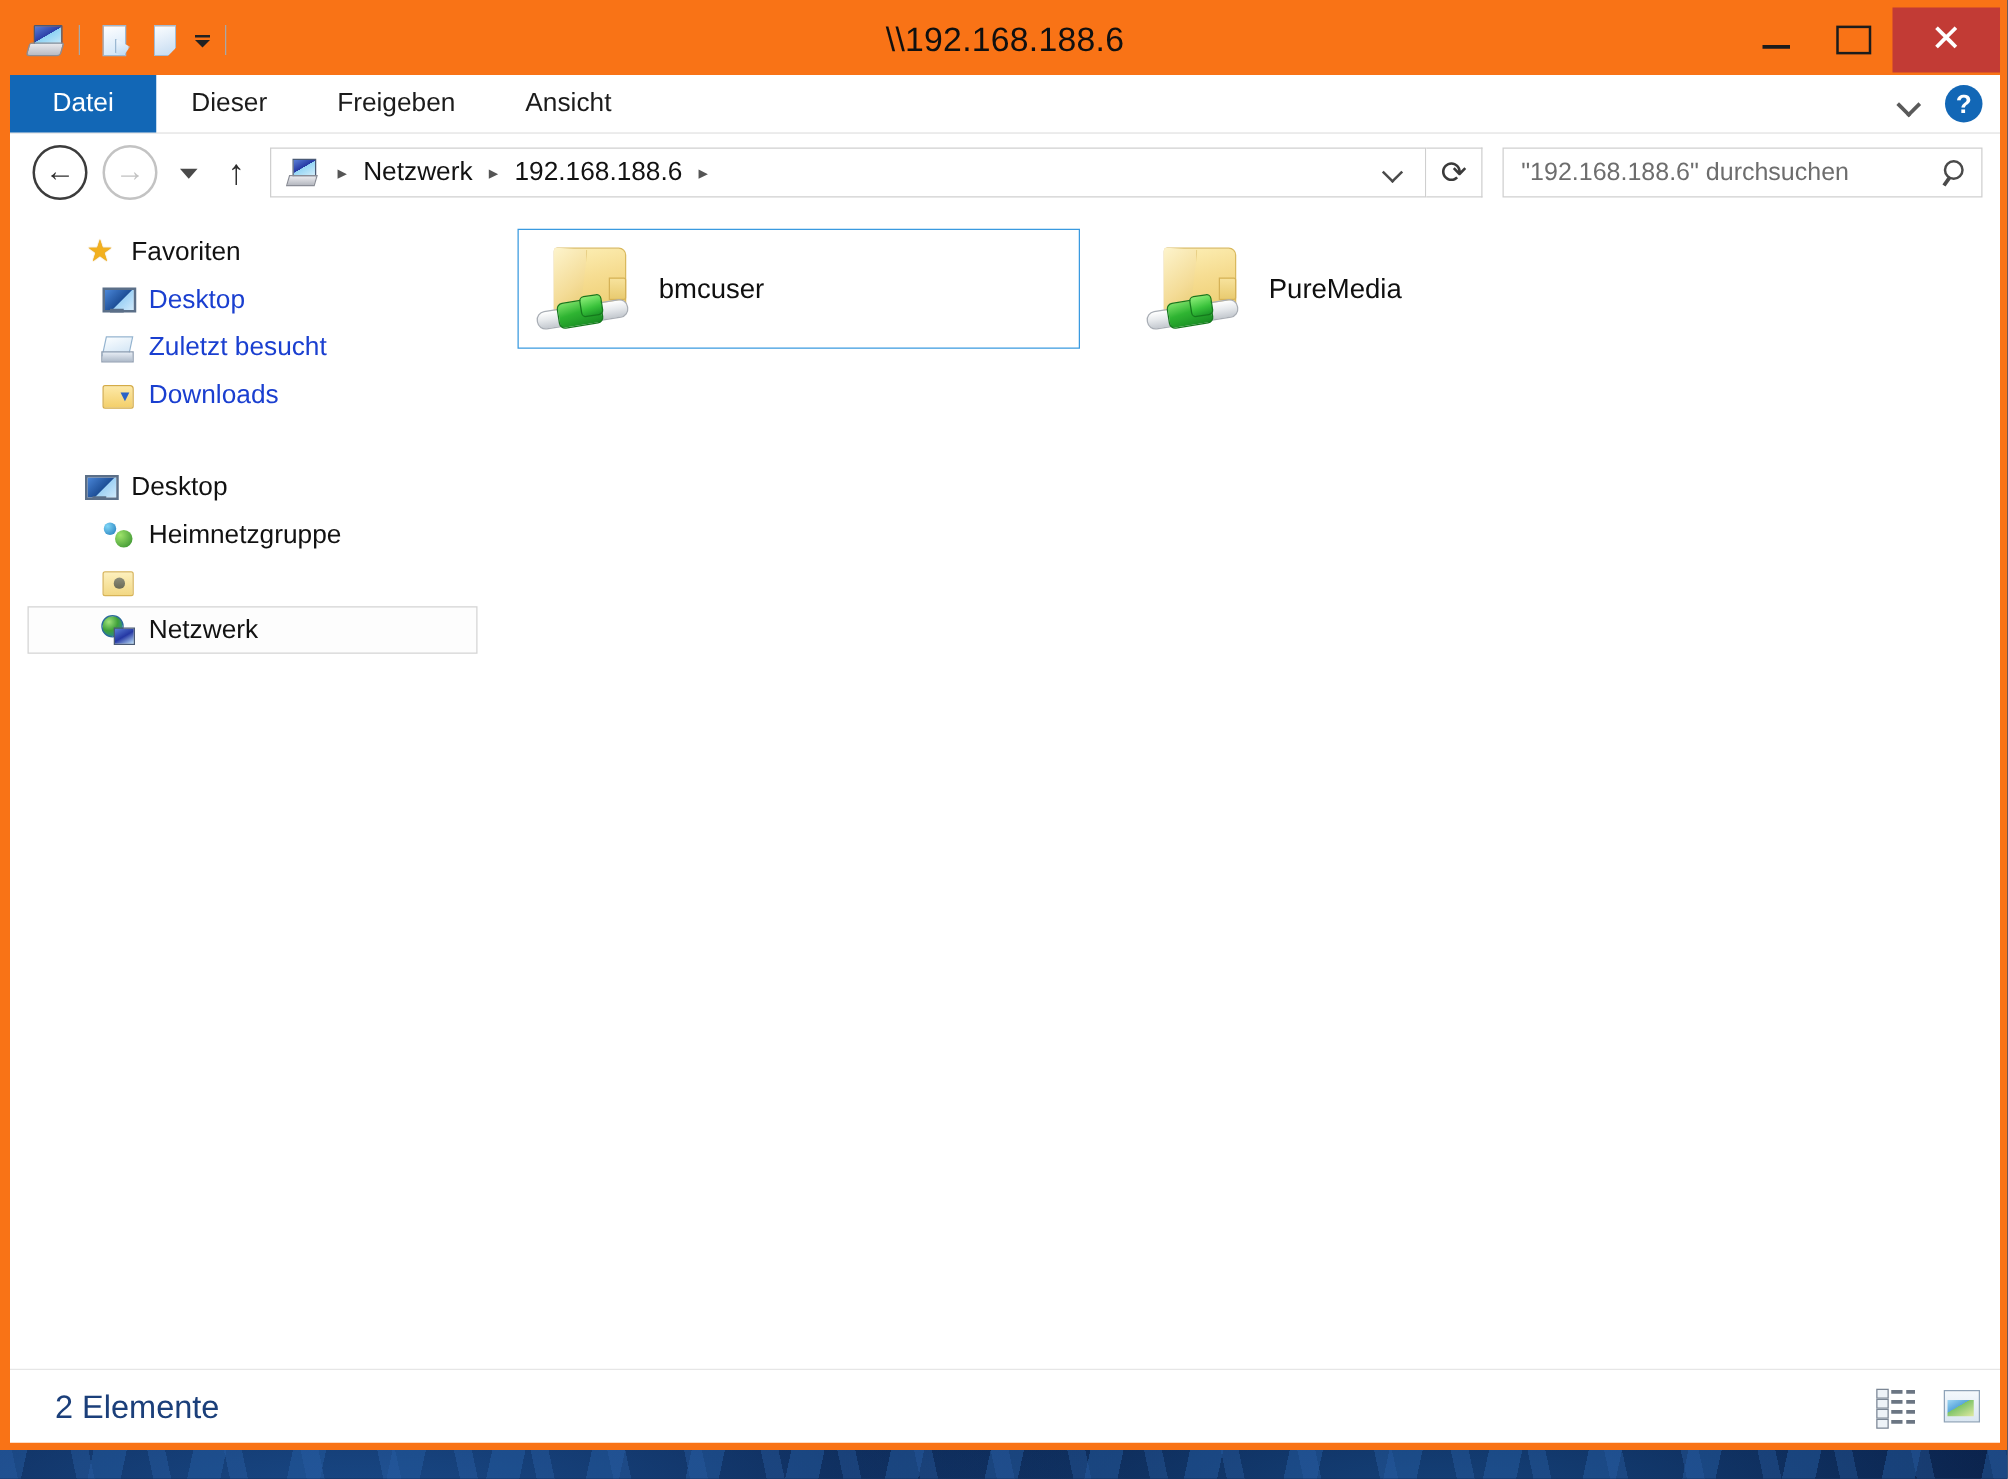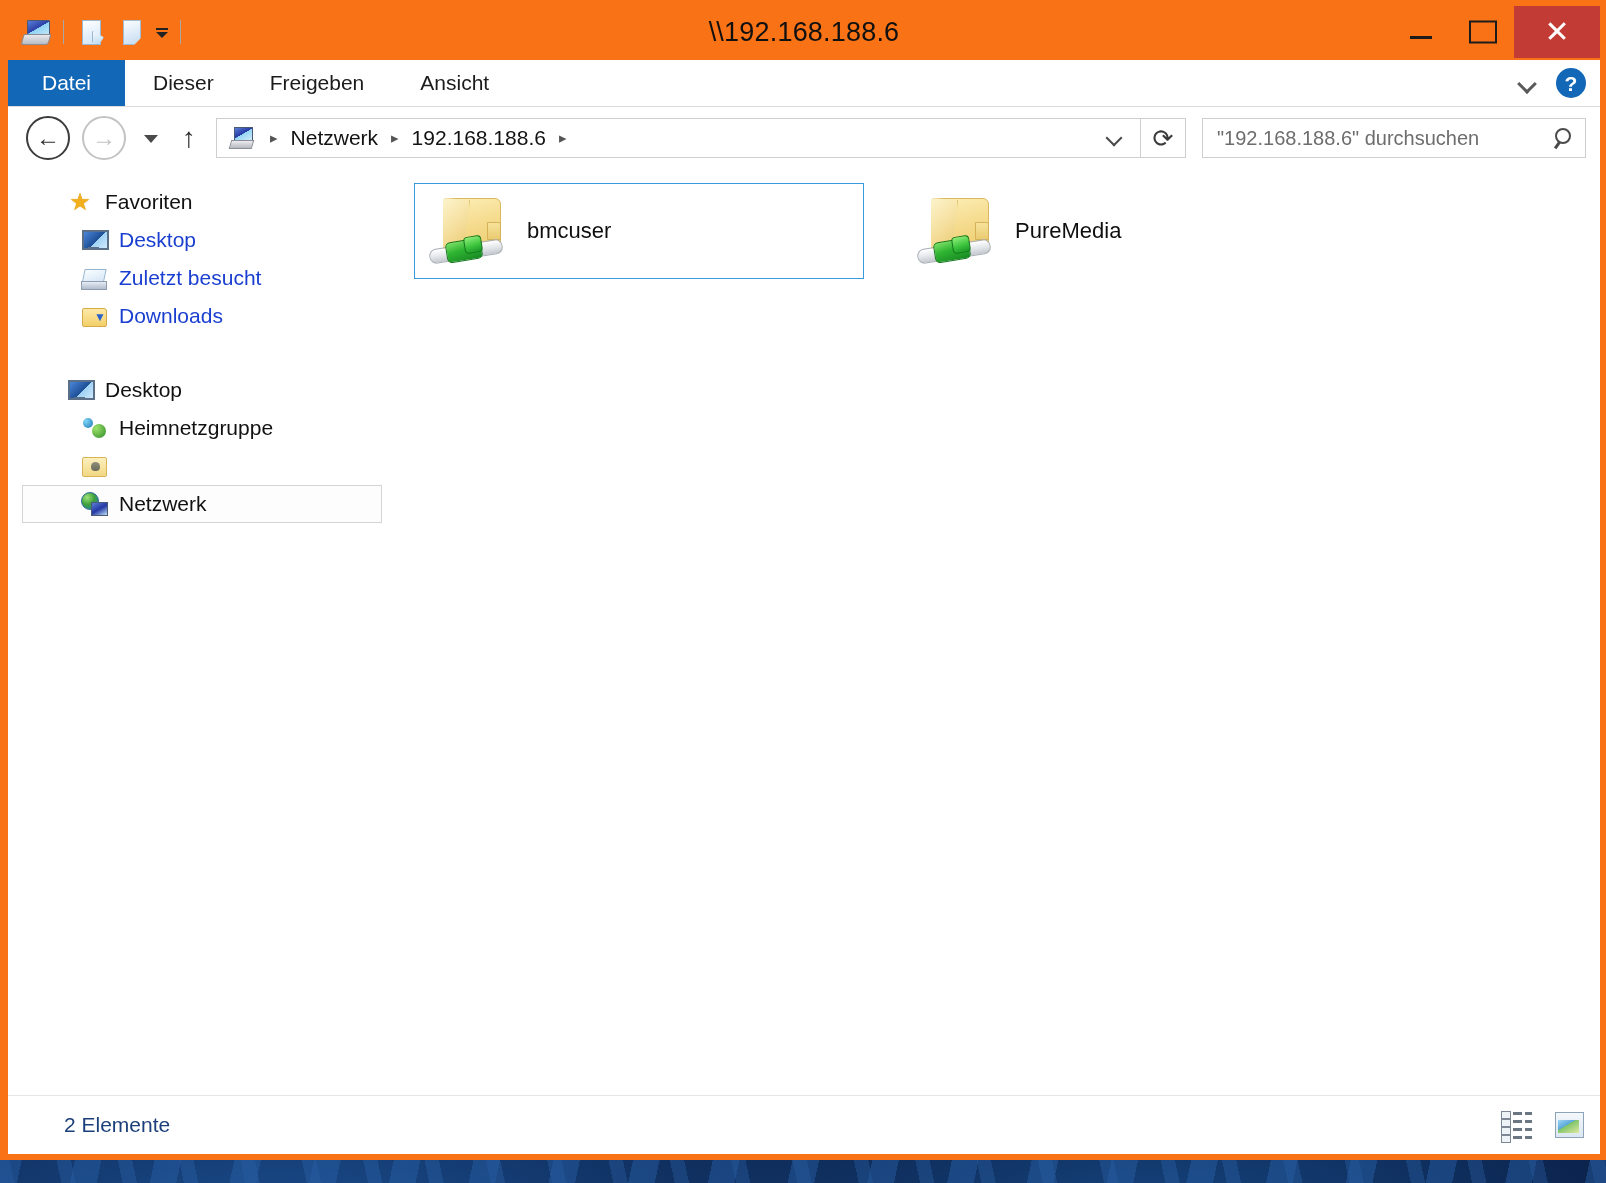--- a/index.html
+++ b/index.html
@@ -571,21 +571,21 @@
   
   #statusbar {
     height: 58px;
     flex: none;
     border-top: 1px solid #e6e6e6;
     display: flex;
     align-items: center;
     padding: 0 14px 0 36px;
     background: #ffffff;
   }
-  #status-text { font-size: 21px; color: #1b3f7a; margin-left: 20px; }
+  #status-text { font-size: 26px; color: #1b3f7a; }
   #view-buttons {
     margin-left: auto;
     display: flex;
     align-items: center;
     gap: 18px;
   }
   .view-btn { width: 34px; height: 32px; position: relative; }
   
   .vb-details .sq {
     position:absolute; width:8px; height:6px; left:1px;

